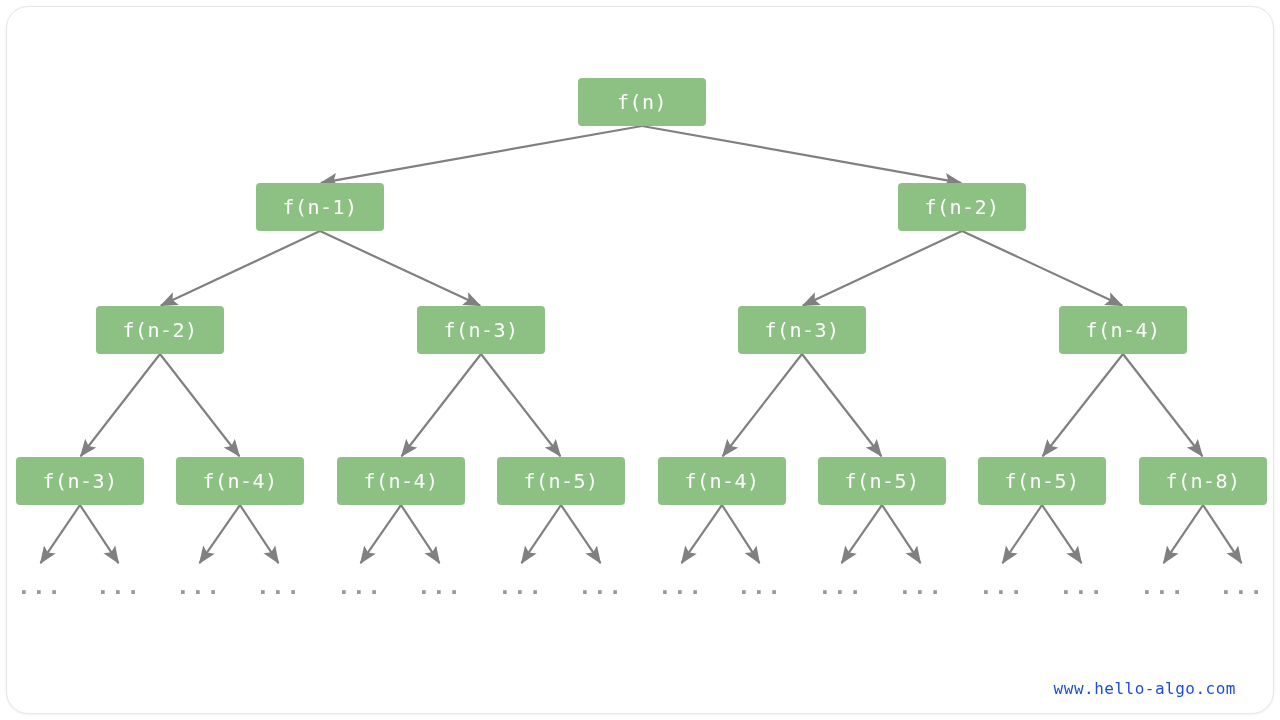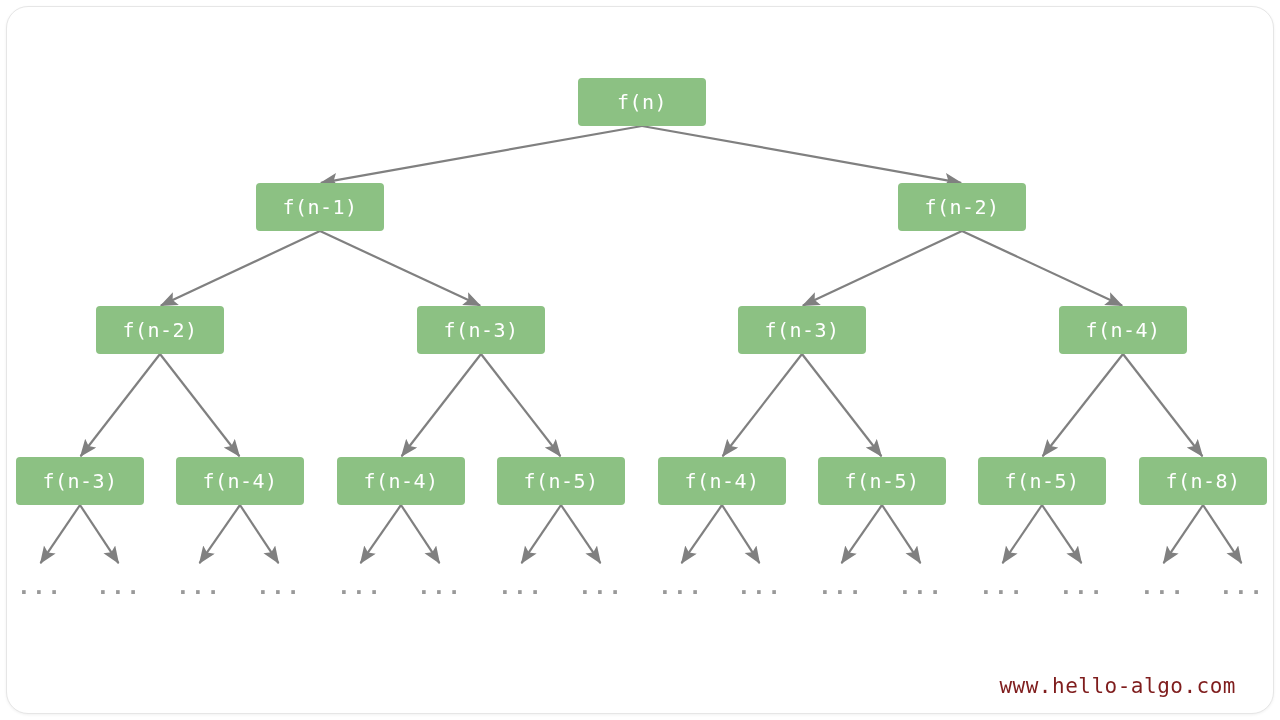--- a/index.html
+++ b/index.html
@@ -62,23 +62,23 @@
     font-size: 22px;
     font-weight: bold;
     letter-spacing: 2px;
     transform: translate(-50%, -50%);
     white-space: nowrap;
   }
   #watermark {
     position: absolute;
     right: 44px;
     bottom: 22px;
-    color: #7f1d1d;
+    color: #1d4ed8;
     font-family: "DejaVu Sans Mono", "Liberation Mono", monospace;
-    font-size: 21px;
+    font-size: 16px;
     letter-spacing: 0.5px;
     white-space: nowrap;
   }
 </style>
 </head>
 <body>
 
 <div id="canvas">
   <div id="card"></div>
 

